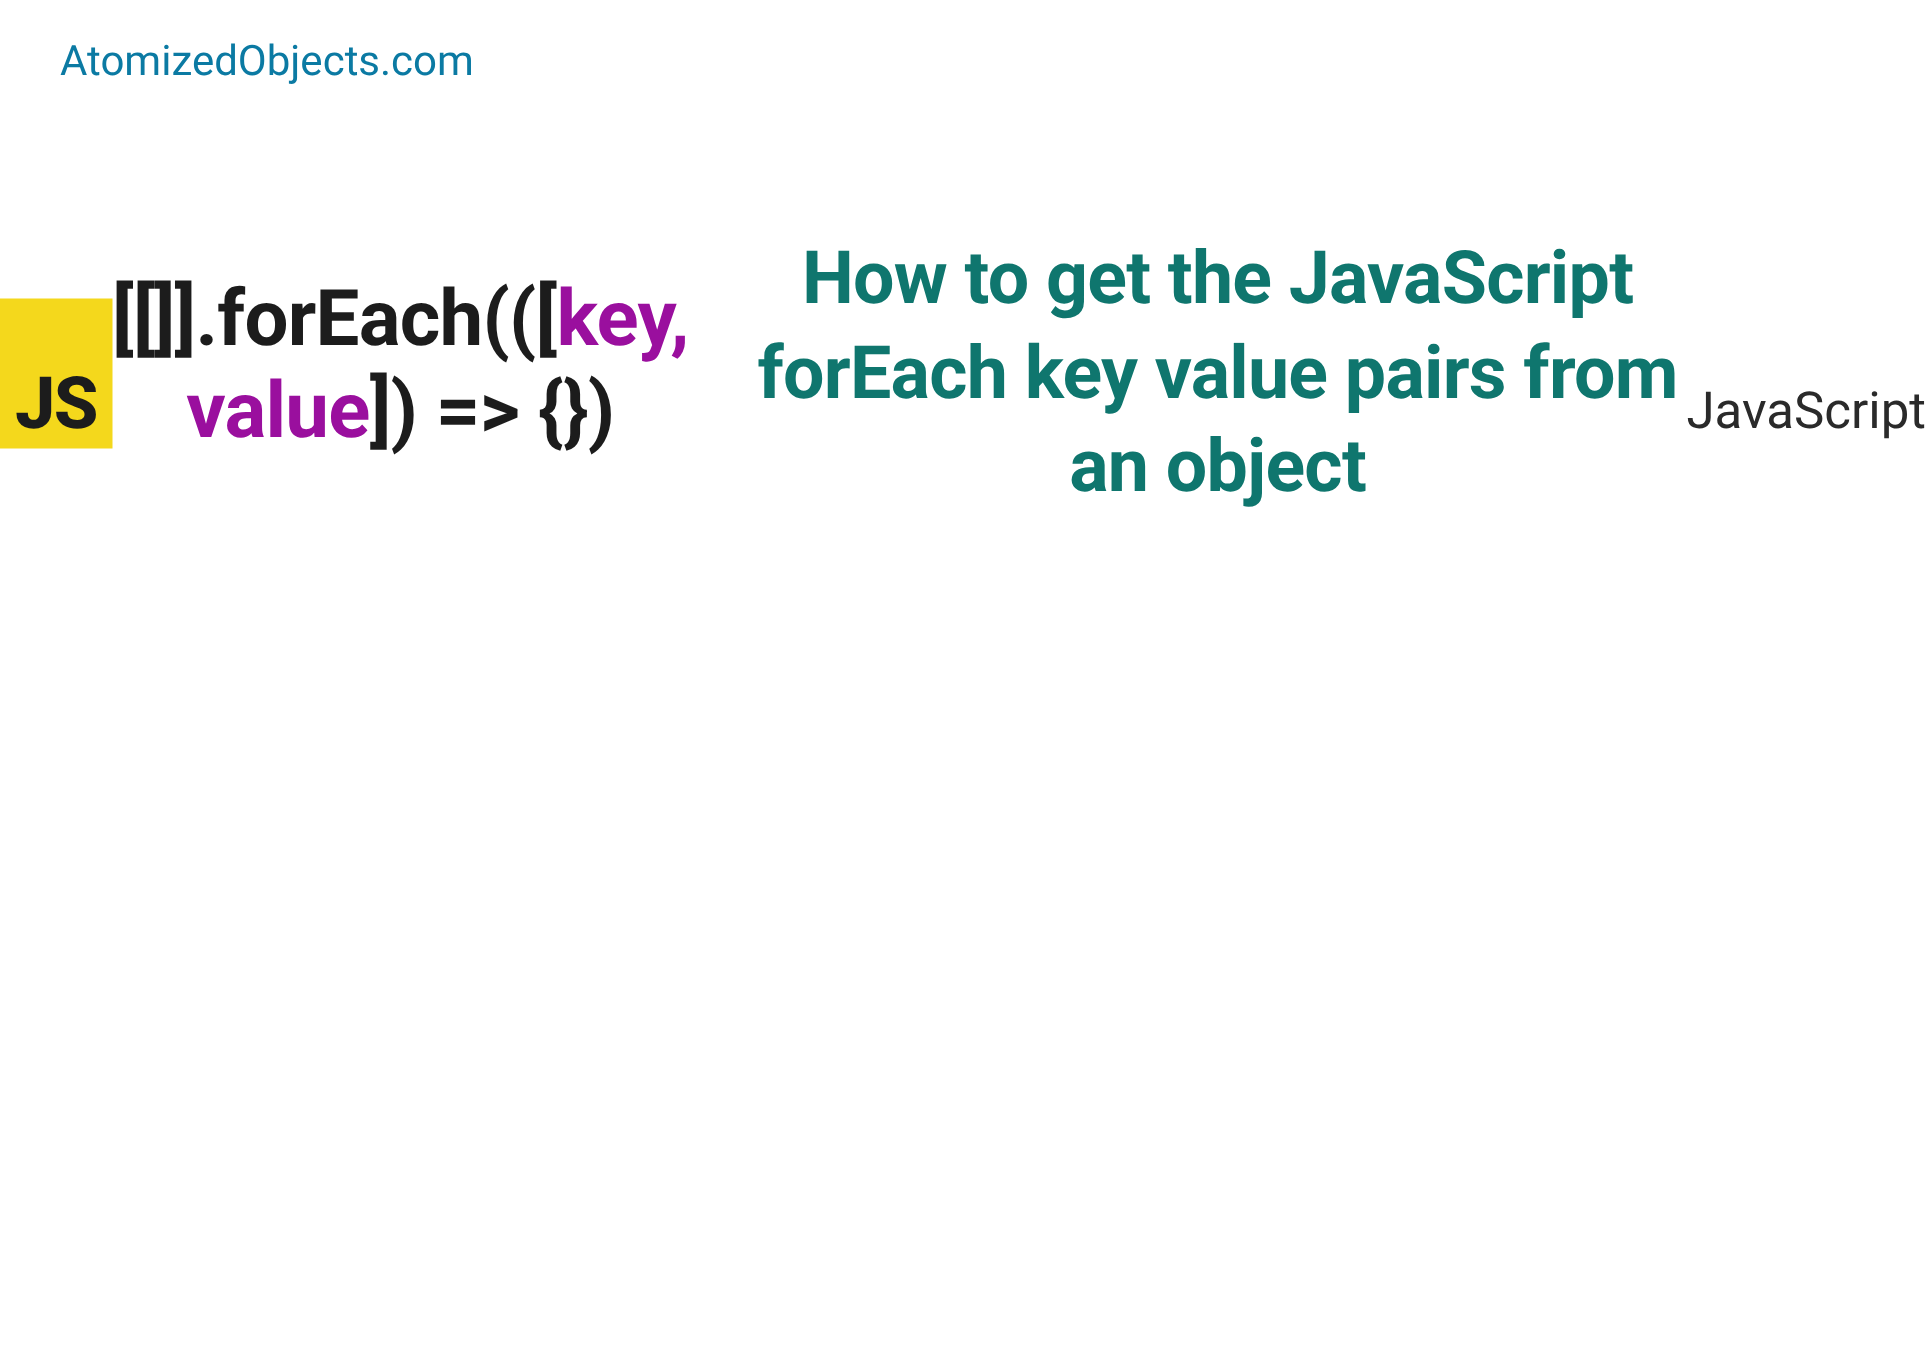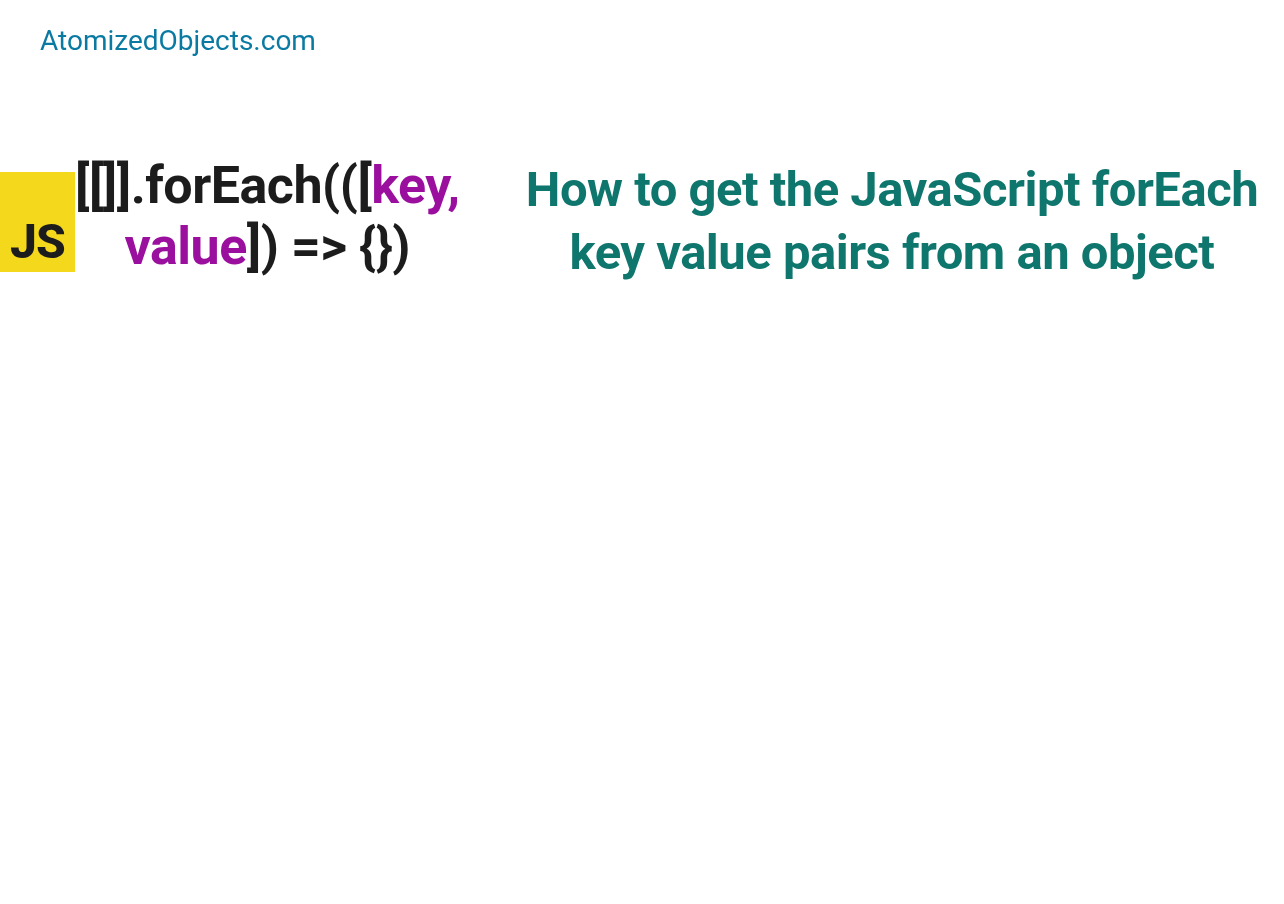--- a/index.html
+++ b/index.html
@@ -87,13 +87,14 @@
   <div class="js-logo">
     <span class="js-logo-text">JS</span>
   </div>
 
   <div class="code-line">
     <span>[[]].forEach(([</span><span class="code-highlight">key, value</span><span>]) =&gt; {})</span>
   </div>
 
   <div class="title">How to get the JavaScript forEach key value pairs from an object</div>
 
+  <div class="category">JavaScript</div>
 </div>
 
 </body></html>

